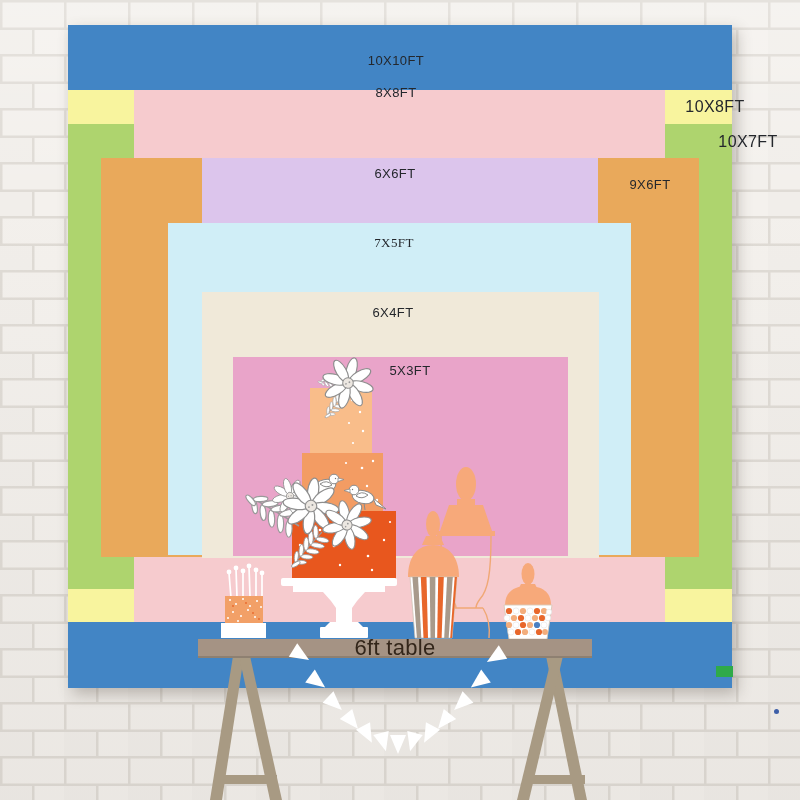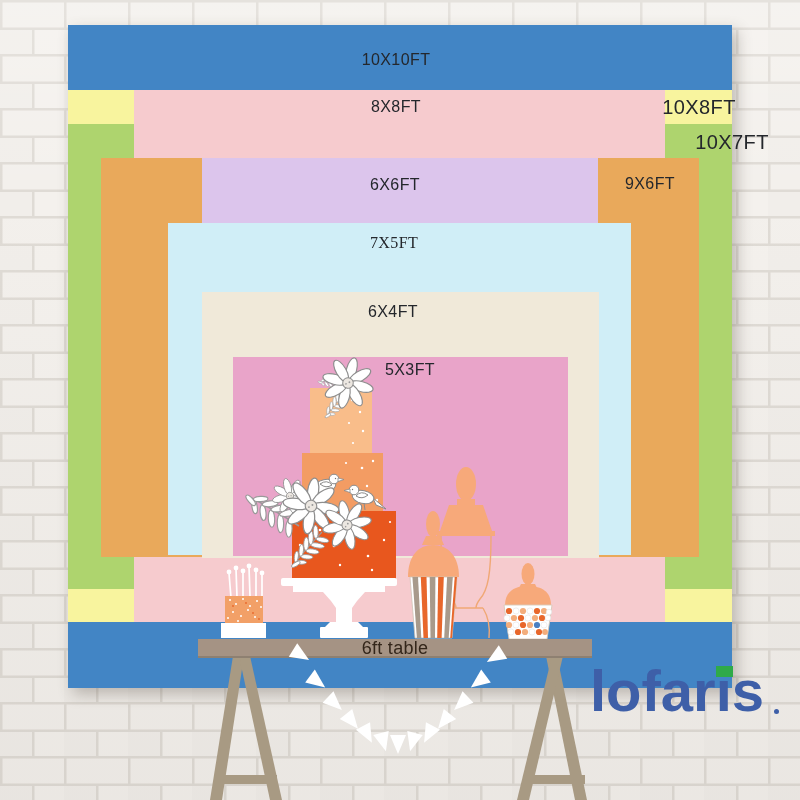--- a/index.html
+++ b/index.html
@@ -17,39 +17,39 @@
           box-shadow:5px 6px 14px rgba(70,60,50,.30);}
   #r10x8 {left:68px;top:90px;width:664px;height:532px;background:#f8f49e;}
   #r10x7 {left:68px;top:124px;width:664px;height:465px;background:#aed46e;}
   #r8x8  {left:134px;top:90px;width:531px;height:532px;background:#f6cbce;}
   #r9x6  {left:101px;top:158px;width:598px;height:399px;background:#e9a95b;}
   #r6x6  {left:202px;top:158px;width:396px;height:399px;background:#dcc5ec;}
   #r7x5  {left:168px;top:223px;width:463px;height:332px;background:#d0eef7;}
   #r6x4  {left:202px;top:292px;width:397px;height:266px;background:#f0e9d9;}
   #r5x3  {left:233px;top:357px;width:335px;height:199px;background:#e9a4c9;}
   
-  .lbl{position:absolute;transform:translate(-50%,-50%);font-size:16px;
+  .lbl{position:absolute;transform:translate(-50%,-50%);font-size:13px;
        color:#24272c;letter-spacing:.4px;white-space:nowrap;}
-  .lbl.small{font-size:20px;}
+  .lbl.small{font-size:16px;margin-left:16px;}
   #lbl-10x10{left:396px;top:60px;}
-  #lbl-8x8  {left:396px;top:107px;}
+  #lbl-8x8  {left:396px;top:92px;}
   #lbl-10x8 {left:699px;top:107px;}
   #lbl-10x7 {left:732px;top:142px;}
-  #lbl-6x6  {left:395px;top:173px;margin-top:12px;}
+  #lbl-6x6  {left:395px;top:173px;}
   #lbl-9x6  {left:650px;top:184px;}
   #lbl-7x5  {left:394px;top:243px;font-family:Liberation Serif, serif;}
   #lbl-6x4  {left:393px;top:312px;}
   #lbl-5x3  {left:410px;top:370px;}
   
   #desserts{left:190px;top:350px;width:420px;height:310px;}
   #legs,#banner{left:180px;top:630px;width:440px;height:170px;}
   
   #table-bar{left:198px;top:639px;width:394px;height:19px;background:#a59384;
      border-bottom:2px solid #8e8071;text-align:center;}
-  #table-bar .tlabel{font-size:18px;line-height:18px;color:#33261a;letter-spacing:.3px;}
+  #table-bar .tlabel{font-size:22px;line-height:18px;color:#33261a;letter-spacing:.3px;}
   
   #logo{left:590px;top:662px;width:210px;height:62px;}
   #logo .word{font-size:58px;font-weight:bold;letter-spacing:0px;color:#3e5fa8;line-height:58px;}
   #logo .iblock{position:absolute;left:126px;top:4px;width:17px;height:11px;background:#2faa49;}
   #logo .rdot{position:absolute;left:184px;top:47px;width:5px;height:5px;border-radius:50%;background:#3e5fa8;}
 </style>
 </head>
 <body>
 
 <div id="stage">
@@ -356,18 +356,17 @@
   <div class="lbl" id="lbl-8x8">8X8FT</div>
   <div class="lbl small" id="lbl-10x8">10X8FT</div>
   <div class="lbl small" id="lbl-10x7">10X7FT</div>
   <div class="lbl" id="lbl-6x6">6X6FT</div>
   <div class="lbl" id="lbl-9x6">9X6FT</div>
   <div class="lbl" id="lbl-7x5">7X5FT</div>
   <div class="lbl" id="lbl-6x4">6X4FT</div>
   <div class="lbl" id="lbl-5x3">5X3FT</div>
 
   <div id="logo" class="abs">
-    <span class="word">lofaris</span>
     <span class="iblock"></span>
     <span class="rdot"></span>
   </div>
 
 </div>
 
 </body></html>

